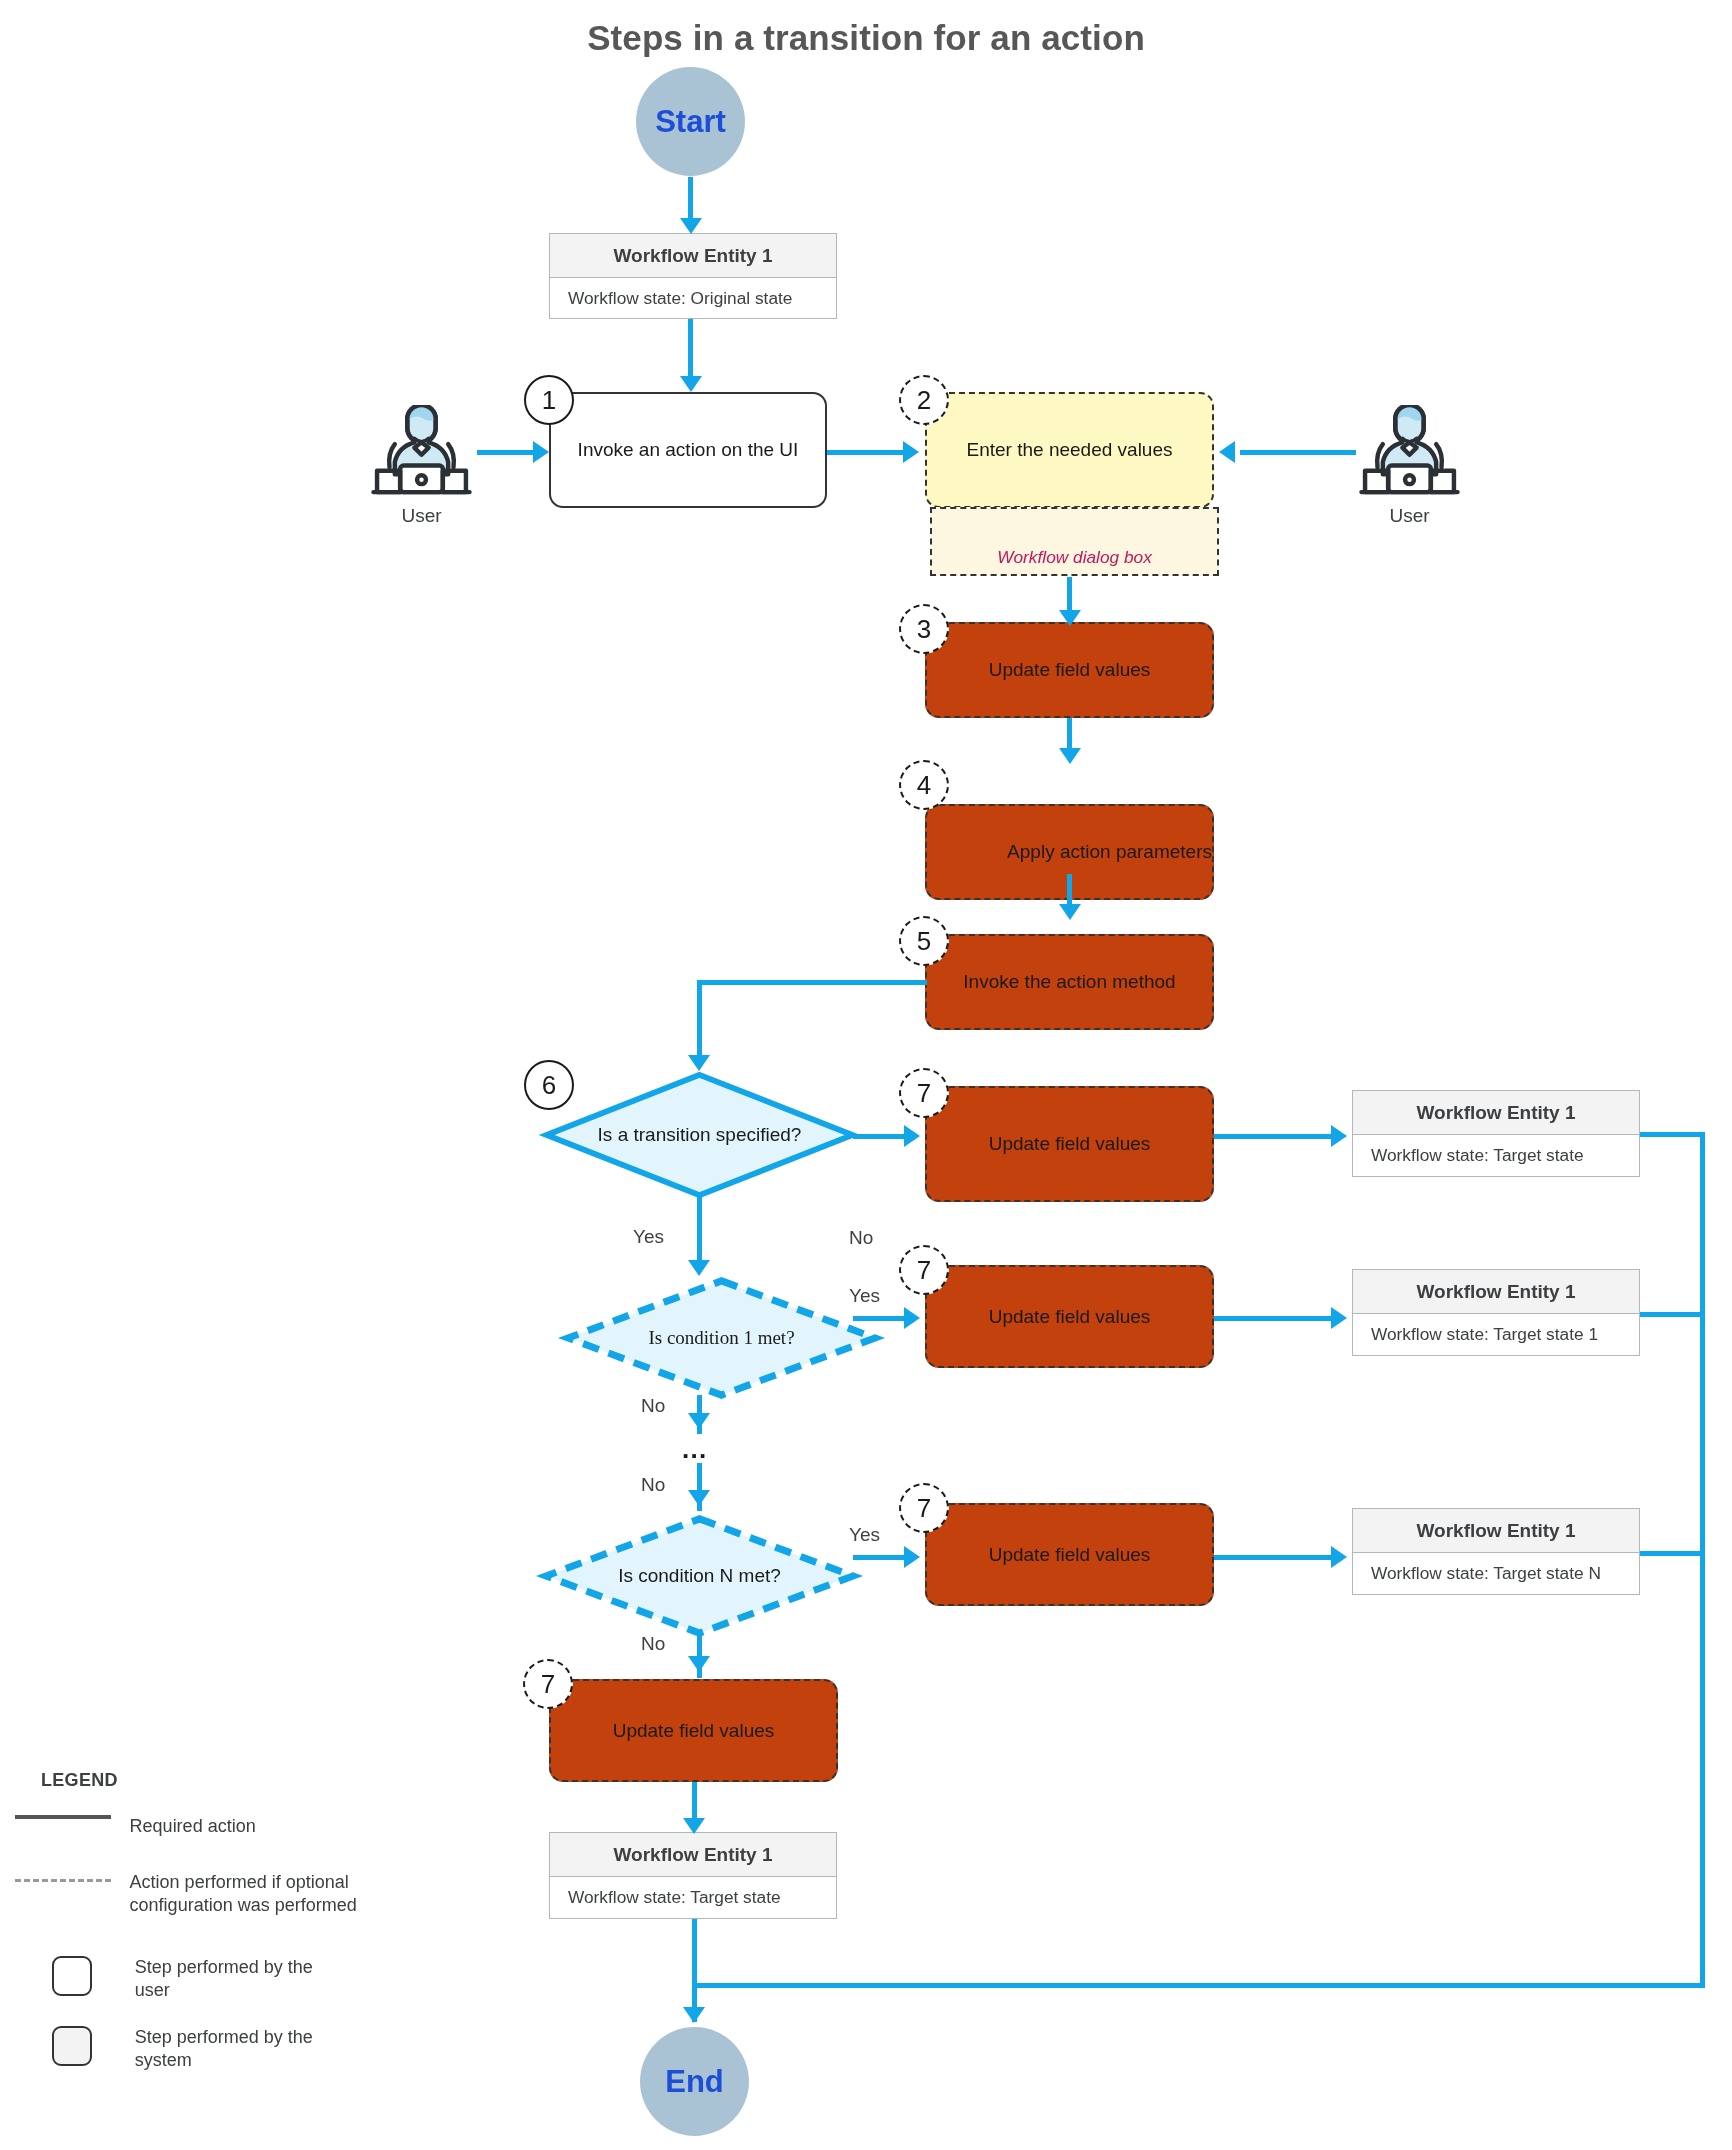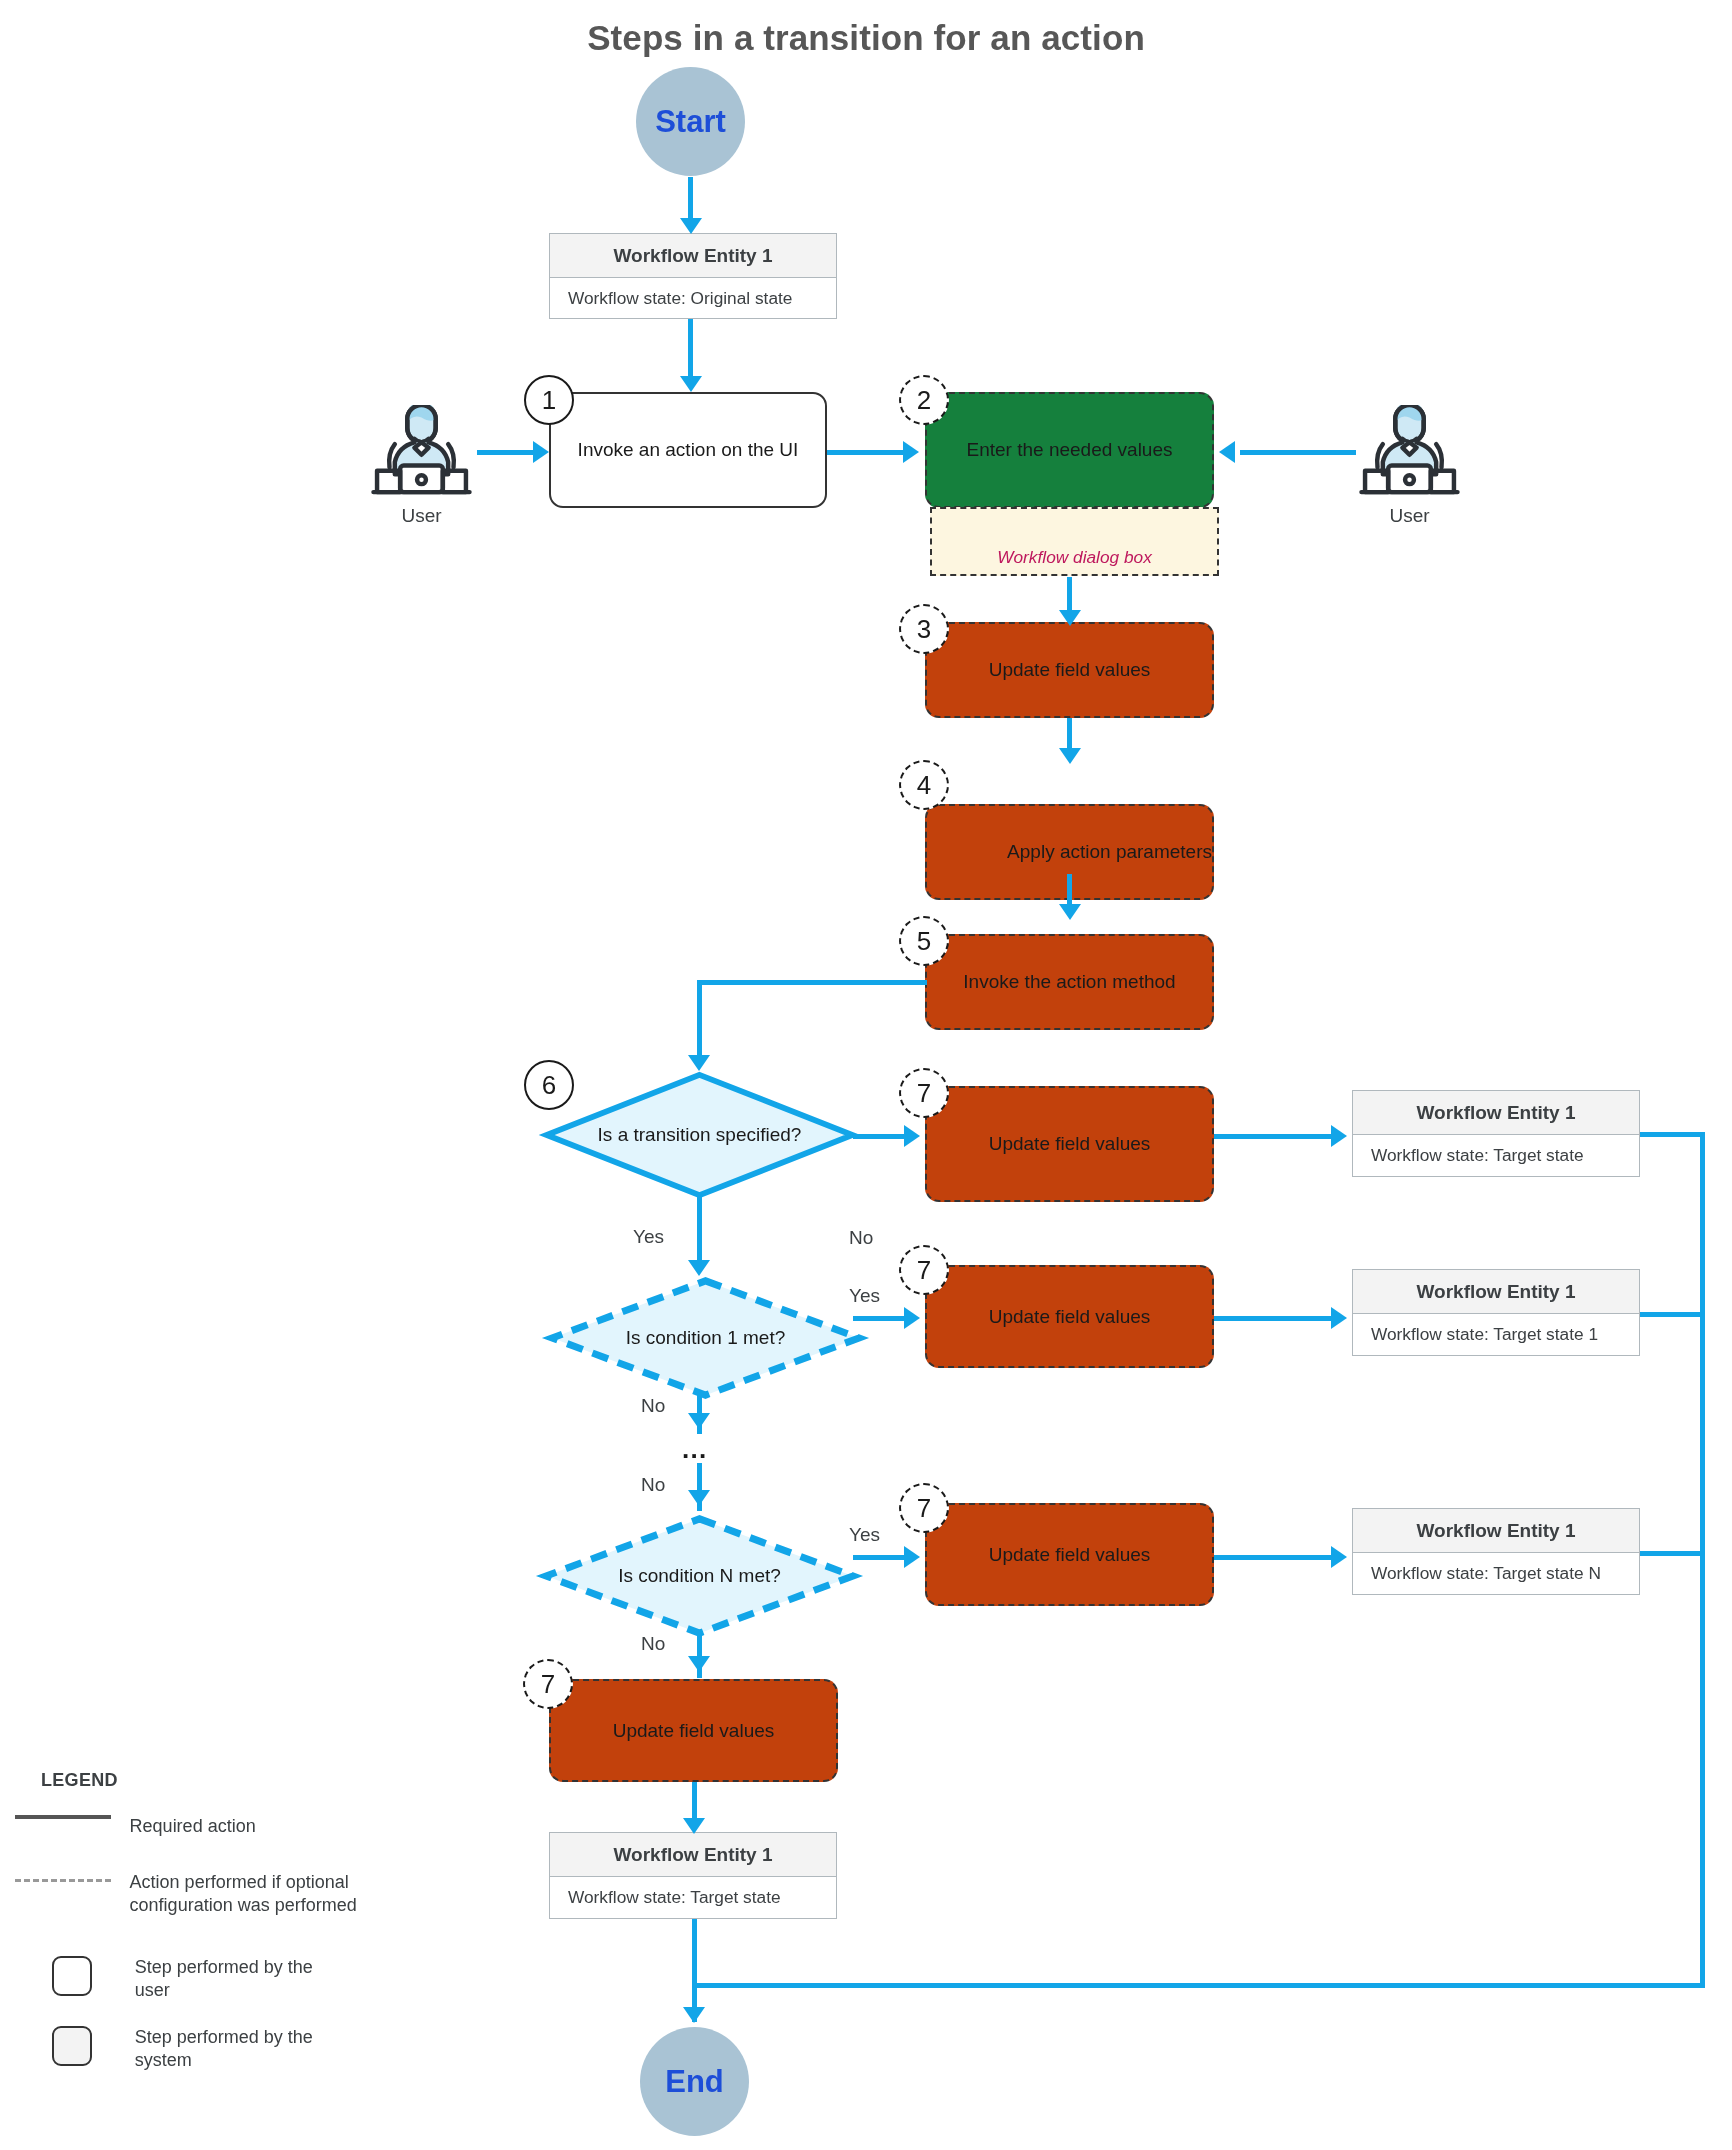--- a/index.html
+++ b/index.html
@@ -152,21 +152,21 @@
   <div class="abs proc user-step" style="left:549px;top:392px;width:278px;height:116px;">
     <span>Invoke an action on the UI</span>
   </div>
   <div class="abs badge solid" style="left:524px;top:375px;width:50px;height:50px;">
     <span>1</span>
   </div>
 
   <div class="ln lnh abs" style="left:827px;top:450px;width:81px;"></div>
   <div class="arw arw-r abs" style="left:903px;top:441px;"></div>
 
-  <div class="abs proc sys-step" style="left:925px;top:392px;width:289px;height:116px;background:#15803d;">
+  <div class="abs proc sys-step" style="left:925px;top:392px;width:289px;height:116px;background:#fef9c3;">
     <span>Enter the needed values</span>
   </div>
   <div class="abs badge dash" style="left:899px;top:375px;width:50px;height:50px;">
     <span>2</span>
   </div>
 
   <div class="abs dialogbox" style="left:930px;top:507px;width:289px;height:69px;">
     <span>Workflow dialog box</span>
   </div>
 
@@ -254,21 +254,21 @@
   <div class="arw arw-r abs" style="left:1331px;top:1125px;"></div>
 
   <div class="abs entity" style="left:1352px;top:1090px;width:288px;height:87px;">
     <div class="ehead">Workflow Entity 1</div>
     <div style="height:41px;">
       <div class="ebody">Workflow state: Target state</div>
     </div>
   </div>
   <div class="ln lnh abs" style="left:1640px;top:1132px;width:64px;"></div>
 
-  <div class="abs diamond-wrap" style="left:548px;top:1277px;width:315px;height:122px;">
+  <div class="abs diamond-wrap" style="left:564px;top:1277px;width:315px;height:122px;font-family:Liberation Serif, serif;">
     <svg width="315" height="122" viewBox="0 0 490 190">
       <polygon points="245,6 484,95 245,184 6,95" fill="#e2f5fd" stroke="#12a5e8" stroke-width="11" stroke-dasharray="26 16" stroke-linejoin="miter"></polygon>
     </svg>
     <div class="diamond-label">Is condition 1 met?</div>
   </div>
 
   <div class="ln lnh abs" style="left:853px;top:1316px;width:57px;"></div>
   <div class="arw arw-r abs" style="left:904px;top:1307px;"></div>
   <div class="elabel abs" style="left:849px;top:1285px;">Yes</div>
 

